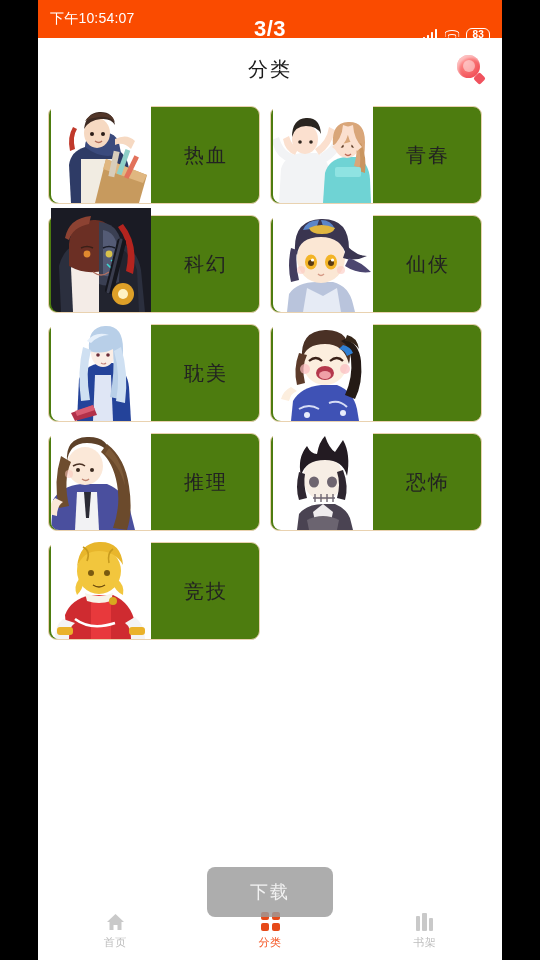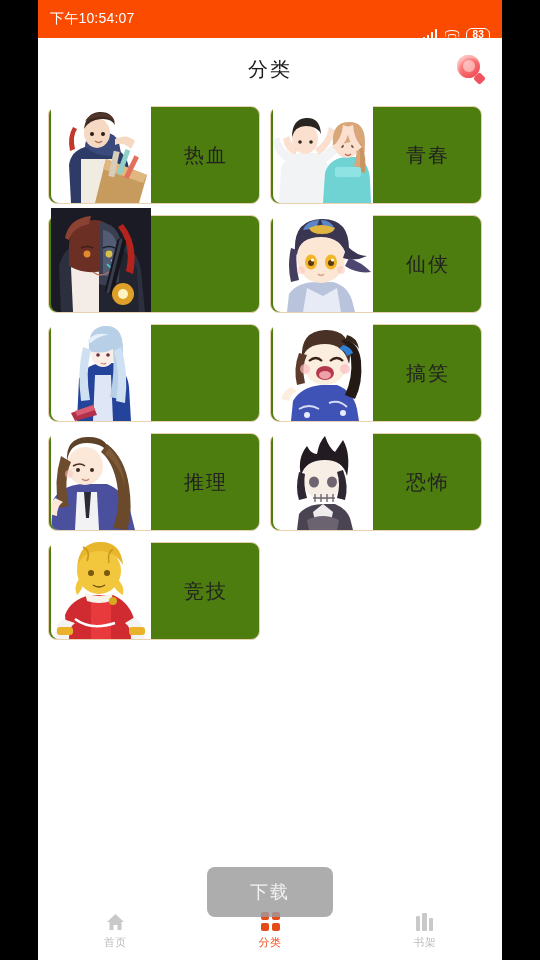--- a/index.html
+++ b/index.html
@@ -64,21 +64,20 @@
   
   #page-indicator {
     position:absolute;
     left:0; right:0; top:16px;
     text-align:center;
     font-size:22px; font-weight:bold;
     color:#ffffff;
     letter-spacing:0.5px;
     pointer-events:none;
     z-index:5;
-    margin-top:24px;
   }
   
   #appbar {
     position:relative;
     height:62px;
     display:flex; align-items:center; justify-content:center;
     background:#fff;
   }
   #page-title {
     font-size:20px; color:#1a1a1a; font-weight:500;
@@ -295,20 +294,21 @@
             <path d="M52 40 q6-3 12 0" stroke="#1a1d28" stroke-width="1.4" fill="none"></path>
             <path d="M56 56 l6 6 M60 52 l5 4" stroke="#3fd6d0" stroke-width="1.6" fill="none"></path>
             <path d="M42 64 q8 6 16 0" stroke="#b07060" stroke-width="1.3" fill="none"></path>
             <path d="M72 16 q16 20 10 50 l-7 -3 q6-26 -8-44z" fill="#b4241f"></path>
             <rect x="60" y="30" width="9" height="56" rx="3" fill="#15161d" transform="rotate(14 64 58)"></rect>
             <rect x="62" y="30" width="3" height="56" rx="1" fill="#3a3d4d" transform="rotate(14 64 58)"></rect>
             <circle cx="72" cy="86" r="11" fill="#ffb627" opacity="0.85"></circle>
             <circle cx="72" cy="86" r="5" fill="#fff3c4"></circle>
           </svg>
         </div>
+        <div class="cat-label">科幻</div>
       </div>
 
       <div class="cat-card">
         <div class="thumb">
           <svg viewBox="0 0 100 104">
             <rect width="100" height="104" fill="#fff"></rect>
             <path d="M14 104 L16 86 Q24 74 44 74 L60 74 Q76 78 80 96 L82 104 Z" fill="#b9c4dc"></path>
             <path d="M30 104 L34 80 L50 88 L64 80 L68 104 Z" fill="#e6ebf5"></path>
             <ellipse cx="48" cy="50" rx="24" ry="25" fill="#fbe7d4"></ellipse>
             <path d="M22 44 q-2-32 26-33 q28-1 28 30 q0 6 -2 10 q-4-22 -26-22 q-22 0 -24 18z" fill="#3a3550"></path>
@@ -343,20 +343,21 @@
             <path d="M32 30 q-6 24 -2 54 l9 -1 q-5-28 1-50z" fill="#cfe0f2"></path>
             <path d="M70 30 q8 26 4 56 l-9 -2 q5-26 -2-50z" fill="#cfe0f2"></path>
             <path d="M36 24 q8-10 22-6 q-10 0 -18 8z" fill="#e6f0fb"></path>
             <circle cx="47" cy="38" r="1.8" fill="#6d2e3a"></circle>
             <circle cx="57" cy="38" r="1.8" fill="#6d2e3a"></circle>
             <path d="M50 46 q3 2 5 0" stroke="#c4857c" stroke-width="1.2" fill="none"></path>
             <path d="M20 96 L42 88 L46 98 L24 104 Z" fill="#b2314a"></path>
             <path d="M24 94 L42 88 L44 93 L26 99 Z" fill="#d95c72"></path>
           </svg>
         </div>
+        <div class="cat-label">耽美</div>
       </div>
 
       <div class="cat-card">
         <div class="thumb">
           <svg viewBox="0 0 100 104">
             <rect width="100" height="104" fill="#fff"></rect>
             <path d="M18 104 L20 84 Q28 70 48 68 L64 68 Q80 74 84 92 L86 104 Z" fill="#3f52b5"></path>
             <path d="M26 92 q10-6 20 0 M56 86 q10-4 18 4" stroke="#d6dcf5" stroke-width="2" fill="none"></path>
             <circle cx="34" cy="98" r="3" fill="#e8ecfb"></circle>
             <circle cx="70" cy="96" r="3" fill="#e8ecfb"></circle>
@@ -368,21 +369,20 @@
             <path d="M36 44 q7-6 13 0" stroke="#3a2118" stroke-width="2.2" fill="none"></path>
             <path d="M57 44 q7-6 13 0" stroke="#3a2118" stroke-width="2.2" fill="none"></path>
             <ellipse cx="52" cy="56" rx="9" ry="7" fill="#b4384c"></ellipse>
             <ellipse cx="52" cy="58" rx="6" ry="4" fill="#f0a0a8"></ellipse>
             <circle cx="32" cy="52" r="5" fill="#fbbcc0" opacity="0.7"></circle>
             <circle cx="72" cy="52" r="5" fill="#fbbcc0" opacity="0.7"></circle>
             <path d="M18 70 q-8 4 -10 12 l8 2 q2-8 8-10z" fill="#fceede"></path>
             <path d="M70 28 q8 2 10 8 l-6 3 q-2-6 -8-7z" fill="#2f7fd4"></path>
           </svg>
         </div>
-        <div class="cat-label">搞笑</div>
       </div>
 
       <div class="cat-card">
         <div class="thumb">
           <svg viewBox="0 0 100 104">
             <rect width="100" height="104" fill="#fff"></rect>
             <path d="M0 104 L2 74 Q10 60 30 58 L56 58 Q76 66 80 88 L84 104 Z" fill="#4a4f9e"></path>
             <path d="M24 104 L26 66 L46 66 L48 104 Z" fill="#f2f2f4"></path>
             <path d="M33 66 L40 66 L38 92 L35 92 Z" fill="#2b2b35"></path>
             <ellipse cx="34" cy="40" rx="18" ry="19" fill="#fbe8d8"></ellipse>

